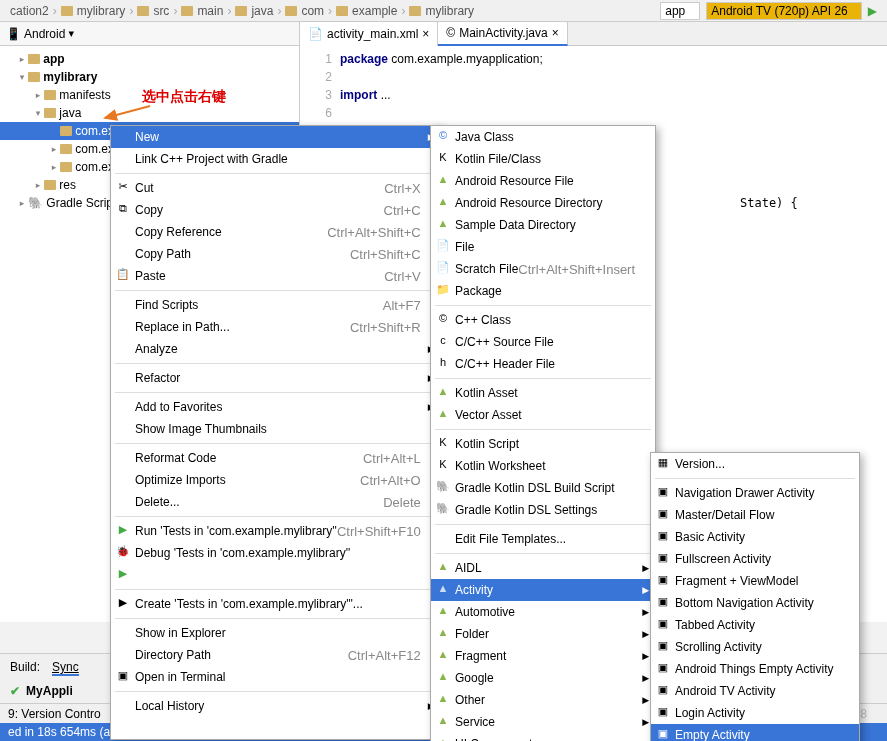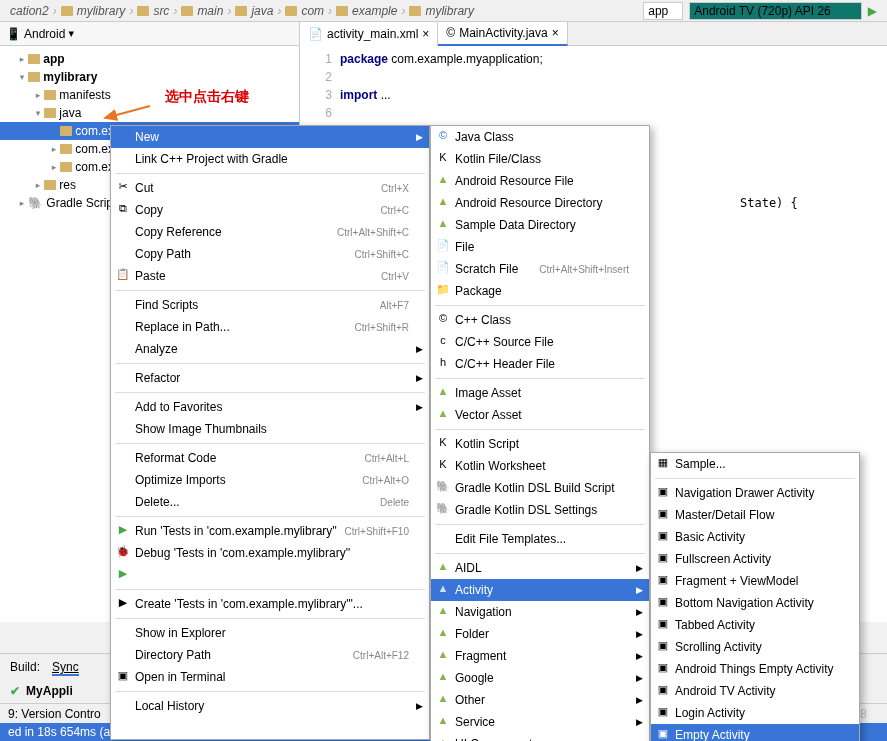--- a/index.html
+++ b/index.html
@@ -1,18 +1,18 @@
 <!DOCTYPE html>
 <html><head>
 <meta charset="utf-8">
 <style>
 * { margin: 0; padding: 0; box-sizing: border-box; font-family: "Segoe UI", Arial, sans-serif; font-size: 12px; }
 body { background: #f2f2f2; width: 887px; height: 741px; overflow: hidden; position: relative; }
 .topbar { height: 22px; background: #f0f0f0; border-bottom: 1px solid #ccc; display: flex; align-items: center; padding: 0 10px; gap: 6px; }
-.breadcrumb { display: flex; align-items: center; gap: 4px; color: #555; font-size: 11px; font-style: italic; }
+.breadcrumb { display: flex; align-items: center; gap: 4px; color: #555; font-size: 11px; }
 .breadcrumb .sep { color: #aaa; }
 .toolbar-right { margin-left: auto; display: flex; align-items: center; gap: 6px; }
 .main { display: flex; height: 600px; }
 .sidebar { width: 300px; background: #fff; border-right: 1px solid #ccc; }
 .project-tab { height: 24px; border-bottom: 1px solid #ccc; display: flex; align-items: center; padding: 0 6px; font-size: 11px; background: #f7f7f7; }
 .tree { padding: 4px 0; font-size: 12px; }
 .tree-item { display: flex; align-items: center; height: 18px; padding: 0 4px; cursor: pointer; }
 .tree-item .arrow { width: 12px; text-align: center; color: #888; font-size: 9px; }
 .tree-item.selected { background: #3875d7; color: #fff; }
 .indent-1 { padding-left: 16px; } .indent-2 { padding-left: 32px; } .indent-3 { padding-left: 48px; }
@@ -20,21 +20,21 @@
 .tabs { height: 24px; border-bottom: 1px solid #ccc; display: flex; align-items: center; background: #f0f0f0; }
 .tab { padding: 0 8px; height: 24px; display: flex; align-items: center; gap: 4px; border-right: 1px solid #ccc; background: #fff; font-size: 11px; }
 .code { padding: 4px 0; font-family: Consolas, monospace; font-size: 12px; line-height: 18px; }
 .code-line { display: flex; }
 .gutter { width: 40px; text-align: right; color: #aaa; padding-right: 8px; }
 .code-text { flex: 1; white-space: pre; }
 .kw { color: #000080; font-weight: bold; }
 .context-menu { position: absolute; background: #fff; border: 1px solid #aaa; box-shadow: 3px 3px 8px rgba(0,0,0,0.3); font-size: 12px; min-width: 320px; z-index: 100; }
 .menu-item { display: flex; align-items: center; height: 22px; padding: 0 20px 0 24px; cursor: pointer; position: relative; }
 .menu-item.highlighted { background: #3875d7; color: #fff; }
-.menu-item .shortcut { margin-left: auto; color: #888; font-size: 10px; }
+.menu-item .shortcut { margin-left: auto; color: #888; font-size: 13px; }
 .menu-item .submenu-arrow { position: absolute; right: 6px; font-size: 9px; }
 .menu-sep { height: 1px; background: #ddd; margin: 3px 4px; }
 .menu-item .item-icon { position: absolute; left: 4px; width: 16px; height: 16px; font-size: 11px; text-align:center; }
 .submenu { position: absolute; background: #fff; border: 1px solid #aaa; box-shadow: 3px 3px 8px rgba(0,0,0,0.3); min-width: 220px; z-index: 110; }
 .submenu3 { min-width: 210px; }
 .annotation { position: absolute; color: #d00; font-size: 14px; font-weight: bold; z-index: 200; }
 .arrow-line { position: absolute; z-index: 90; pointer-events: none; }
 .bottom-panel { height: 80px; background: #f0f0f0; border-top: 1px solid #ccc; padding: 4px 10px; font-size: 11px; }
 .build-tabs { display: flex; gap: 12px; padding: 2px 0; }
 .status { margin-top: 6px; display: flex; align-items: center; gap: 6px; }
@@ -67,21 +67,21 @@
       <span>com</span>
       <span class="sep">›</span>
     <span class="folder-icon"></span>
       <span>example</span>
       <span class="sep">›</span>
     <span class="folder-icon"></span>
       <span>mylibrary</span>
   </div>
   <div class="toolbar-right">
     <span style="border:1px solid #ccc; padding:1px 14px 1px 4px; background:#fff;">app</span>
-    <span style="border:1px solid #ccc; padding:1px 30px 1px 4px; background:#0f766e;">Android TV (720p) API 26</span>
+    <span style="border:1px solid #ccc; padding:1px 13px 1px 4px; background:#eab308;">Android TV (720p) API 26</span>
     <span style="color:#4a4;">▶</span>
   </div>
 </div>
 
 <div class="main">
   <div class="sidebar">
     <div class="project-tab">
       <span>📱</span>&nbsp;<span>Android</span>&nbsp;▾
     </div>
     <div class="tree">
@@ -127,21 +127,21 @@
           <span class="code-text"></span>
         </div>
       <div class="code-line">
           <span class="gutter">7</span>
           <span class="code-text"><span class="kw">public class</span> MainActivity <span class="kw">extends</span> AppCompatActivity {</span>
         </div>
     </div>
   </div>
 </div>
 
-<div class="annotation" style="left:165px; top:88px;">选中点击右键</div>
+<div class="annotation" style="left:142px; top:88px;">选中点击右键</div>
 
 <svg class="arrow-line" style="left:0; top:0; width:887px; height:741px;">
   <defs>
       <marker id="ah" markerWidth="8" markerHeight="8" refX="6" refY="3" orient="auto">
         <polygon points="0 0, 7 3, 0 6" fill="#e87722"></polygon>
       </marker>
     </defs>
   <line x1="150" y1="106" x2="105" y2="118" stroke="#e87722" stroke-width="2" marker-end="url(#ah)"></line>
   <line x1="340" y1="130" x2="660" y2="693" stroke="#e87722" stroke-width="2" marker-end="url(#ah)"></line>
 </svg>
@@ -299,21 +299,21 @@
       <span class="item-icon">c</span>
       <span>C/C++ Source File</span>
     </div>
   <div class="menu-item">
       <span class="item-icon">h</span>
       <span>C/C++ Header File</span>
     </div>
   <div class="menu-sep"></div>
   <div class="menu-item">
       <span class="item-icon" style="color:#89b44c;">▲</span>
-      <span>Image Asset</span>
+      <span>Kotlin Asset</span>
     </div>
   <div class="menu-item">
       <span class="item-icon" style="color:#89b44c;">▲</span>
       <span>Vector Asset</span>
     </div>
   <div class="menu-sep"></div>
   <div class="menu-item">
       <span class="item-icon">K</span>
       <span>Kotlin Script</span>
     </div>
@@ -339,21 +339,21 @@
       <span>AIDL</span>
       <span class="submenu-arrow">▶</span>
     </div>
   <div class="menu-item highlighted">
       <span class="item-icon" style="color:#cde;">▲</span>
       <span>Activity</span>
       <span class="submenu-arrow">▶</span>
     </div>
   <div class="menu-item">
       <span class="item-icon" style="color:#89b44c;">▲</span>
-      <span>Navigation</span>
+      <span>Automotive</span>
       <span class="submenu-arrow">▶</span>
     </div>
   <div class="menu-item">
       <span class="item-icon" style="color:#89b44c;">▲</span>
       <span>Folder</span>
       <span class="submenu-arrow">▶</span>
     </div>
   <div class="menu-item">
       <span class="item-icon" style="color:#89b44c;">▲</span>
       <span>Fragment</span>
@@ -378,21 +378,21 @@
       <span class="item-icon" style="color:#89b44c;">▲</span>
       <span>UI Component</span>
       <span class="submenu-arrow">▶</span>
     </div>
 
 </div>
 
 <div class="submenu submenu3" style="left:650px; top:452px;">
   <div class="menu-item">
       <span class="item-icon">▦</span>
-      <span>Sample...</span>
+      <span>Version...</span>
     </div>
   <div class="menu-sep"></div>
   <div class="menu-item">
       <span class="item-icon">▣</span>
       <span>Navigation Drawer Activity</span>
     </div>
   <div class="menu-item">
       <span class="item-icon">▣</span>
       <span>Master/Detail Flow</span>
     </div>

